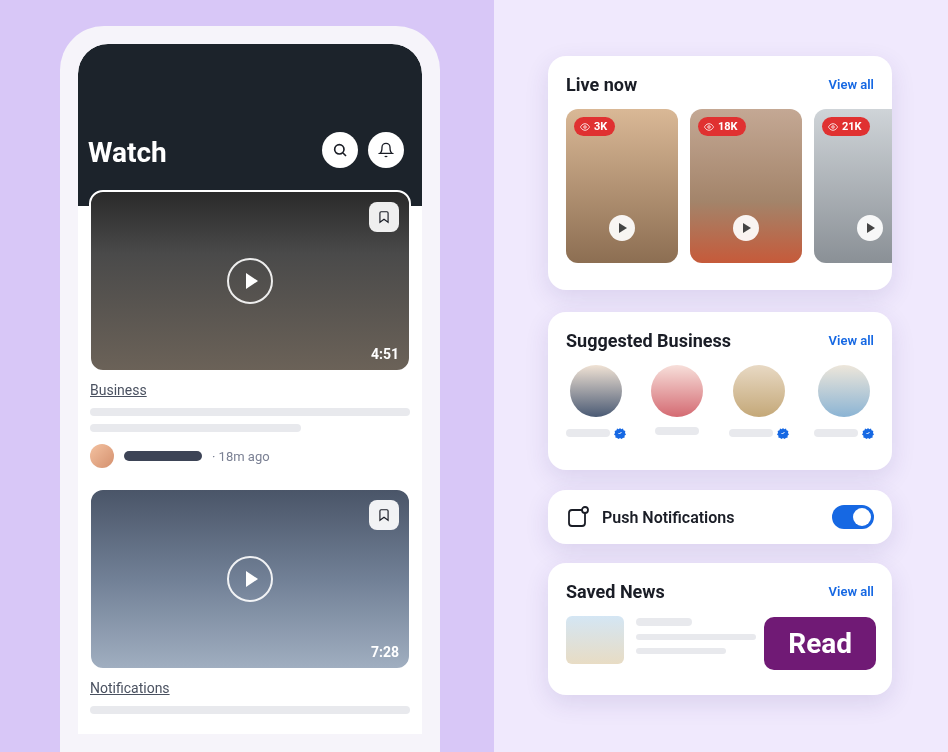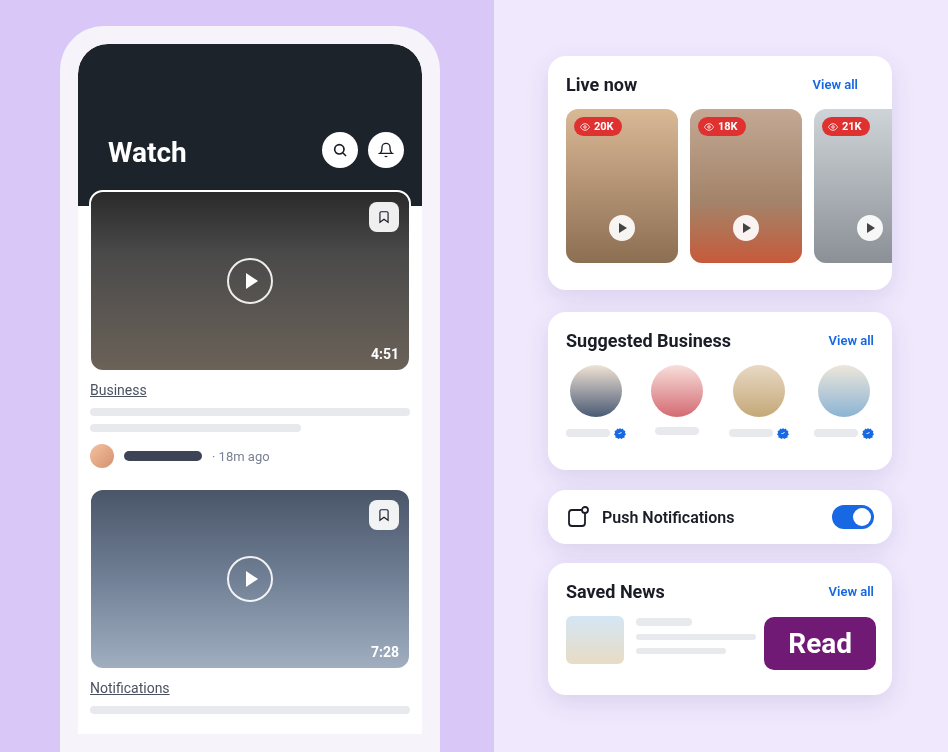--- a/index.html
+++ b/index.html
@@ -41,21 +41,21 @@
     flex-direction: column;
   }
   .phone-header {
     background: #1c232b;
     height: 178px;
     position: relative;
     border-radius: 30px 30px 0 0;
   }
   .phone-title {
     position: absolute;
-    left: 30px;
+    left: 10px;
     top: 92px;
     color: #fff;
     font-size: 28px;
     font-weight: 700;
   }
   .header-icons {
     position: absolute;
     right: 18px;
     top: 88px;
     display: flex;
@@ -195,21 +195,21 @@
     font-size: 18px;
     font-weight: 700;
   }
   .view-all {
     color: #1668e3;
     font-size: 13px;
     font-weight: 600;
     cursor: pointer;
   }
 
-  .live-card { left: 548px; top: 56px; width: 344px; height: 234px; padding-right: 16px; overflow: hidden; }
+  .live-card { left: 548px; top: 56px; width: 344px; height: 234px; padding-right: 0; overflow: hidden; }
   .live-row { display: flex; gap: 12px; }
   .live-item {
     width: 112px;
     height: 154px;
     border-radius: 12px;
     position: relative;
     background: #bbb;
     flex-shrink: 0;
     cursor: pointer;
   }
@@ -421,21 +421,21 @@
     <div class="card-title">Live now</div>
     <div class="view-all">View all</div>
   </div>
   <div class="live-row">
     <div class="live-item live-1">
       <div class="live-badge">
         <svg class="eye-dot" viewBox="0 0 24 24" fill="none" stroke="#fff" stroke-width="2">
             <path d="M1 12s4-8 11-8 11 8 11 8-4 8-11 8-11-8-11-8z"></path>
             <circle cx="12" cy="12" r="3"></circle>
           </svg>
-        <span>20K</span>
+        <span>3K</span>
       </div>
       <div class="mini-play"></div>
     </div>
     <div class="live-item live-2">
       <div class="live-badge">
         <svg class="eye-dot" viewBox="0 0 24 24" fill="none" stroke="#fff" stroke-width="2">
             <path d="M1 12s4-8 11-8 11 8 11 8-4 8-11 8-11-8-11-8z"></path>
             <circle cx="12" cy="12" r="3"></circle>
           </svg>
         <span>18K</span>

